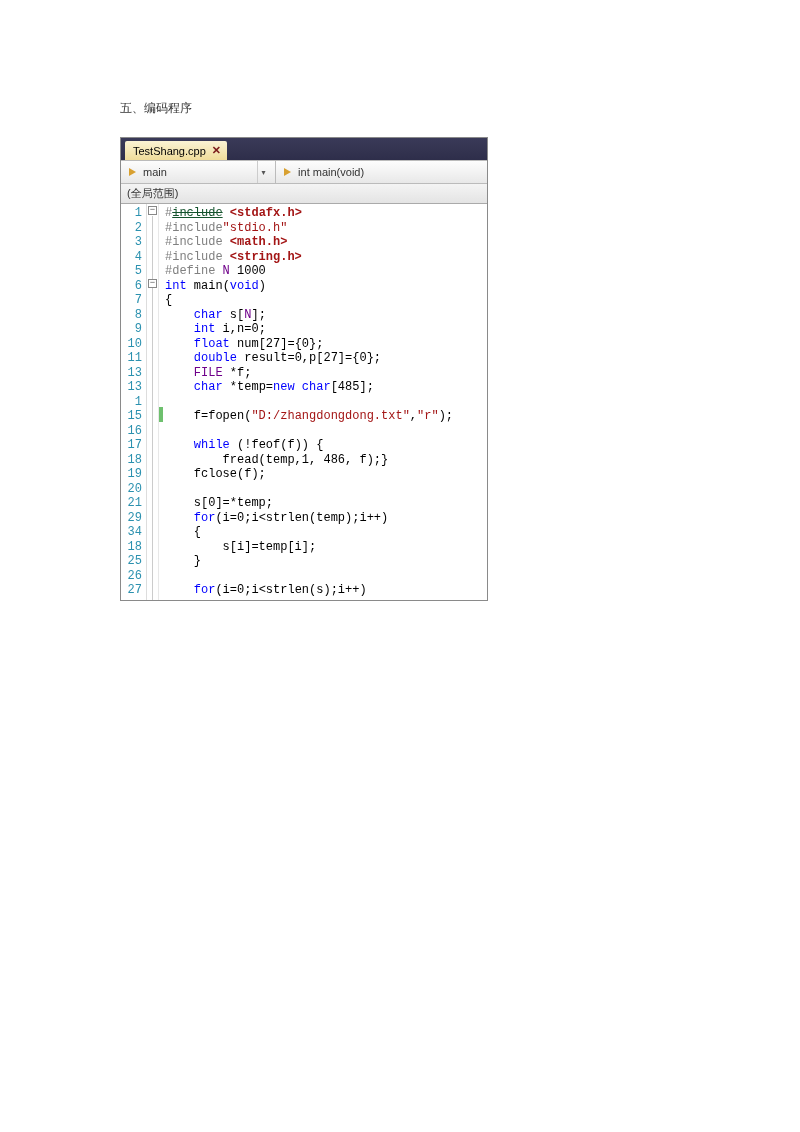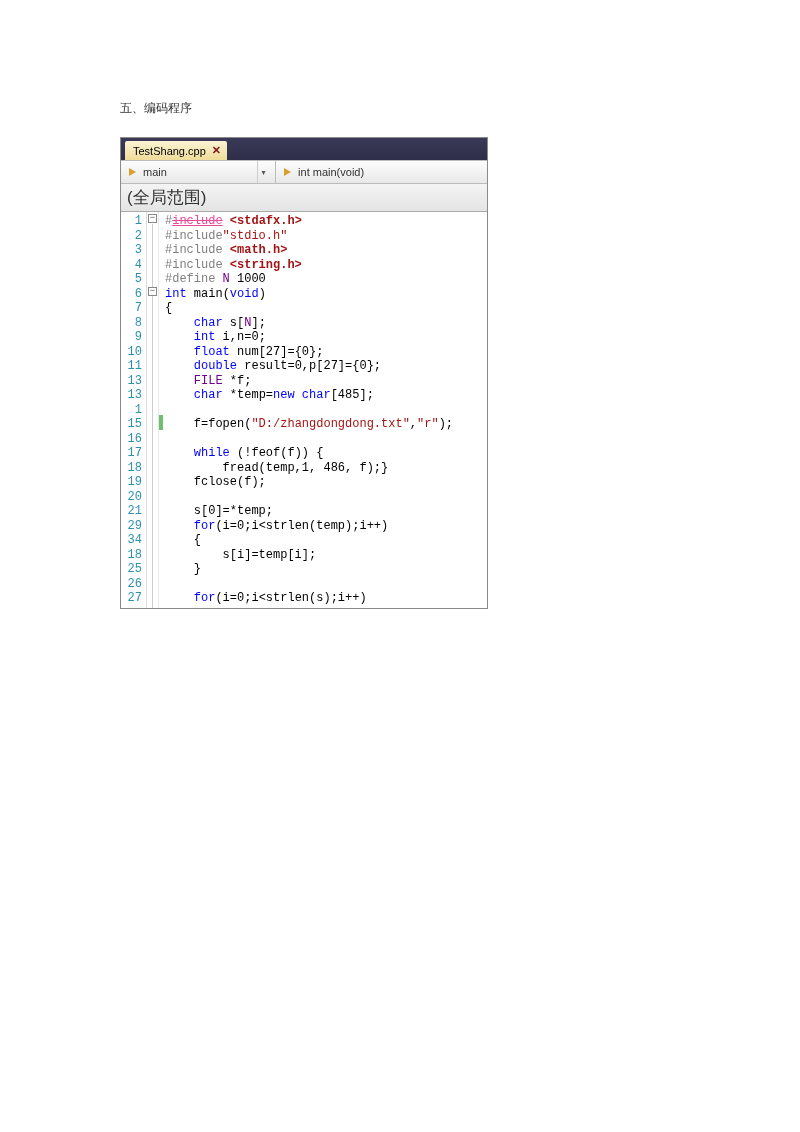--- a/index.html
+++ b/index.html
@@ -92,21 +92,21 @@
     display: flex;
     align-items: center;
     justify-content: center;
     color: #555;
     font-size: 8px;
   }
   .scope-bar {
     background: linear-gradient(#f4f4f4,#e4e4e4);
     border-bottom: 1px solid #aaa;
     padding: 2px 6px;
-    font-size: 17px;
+    font-size: 11px;
     color: #333;
   }
   .code-area {
     display: flex;
     font-family: "NSimSun","SimSun", "Courier New", monospace;
     font-size: 12px;
     line-height: 14.5px;
     background: #fff;
   }
   .gutter {
@@ -160,21 +160,21 @@
     height: 14.5px;
   }
   .code {
     padding: 2px 0 2px 2px;
     white-space: pre;
     color: #000;
   }
   .code div { height: 14.5px; }
   .kw   { color: #0000ff; }
   .pp   { color: #808080; }
-  .inc  { color: #ec4899; text-decoration: underline; margin-top: 34px; }
+  .inc  { color: #14532d; text-decoration: underline; margin-top: 34px; }
   .inc.strike { text-decoration: underline line-through; }
   .str  { color: #a31515; }
   .mac  { color: #6f008a; }
   .fn   { color: #000; }
   .file { color: #a31515; font-weight: bold; }
 </style>
 </head>
 <body>
 
 <div class="page">

